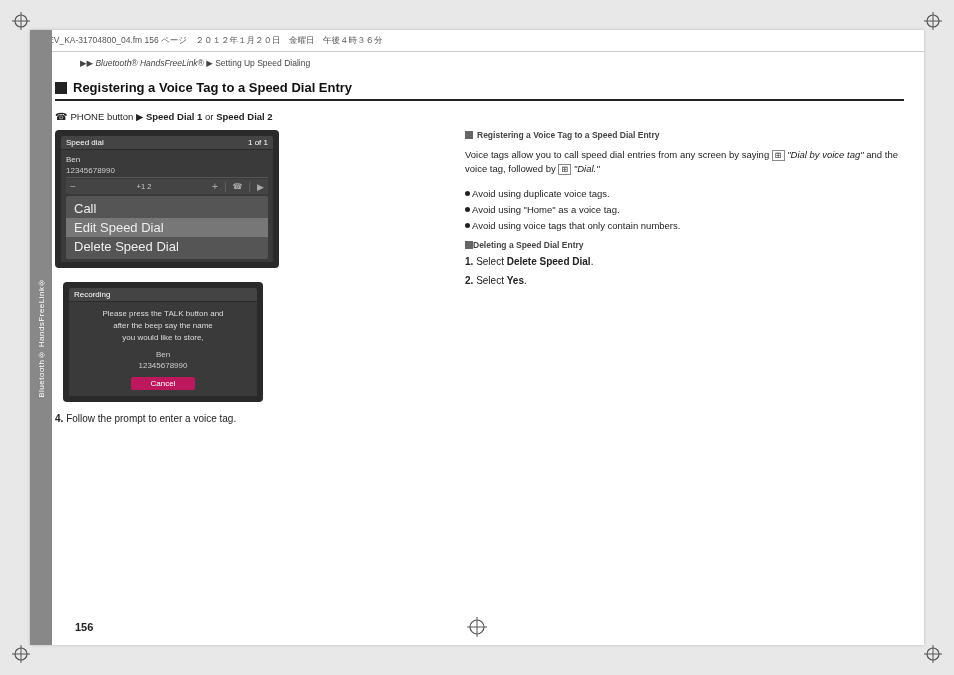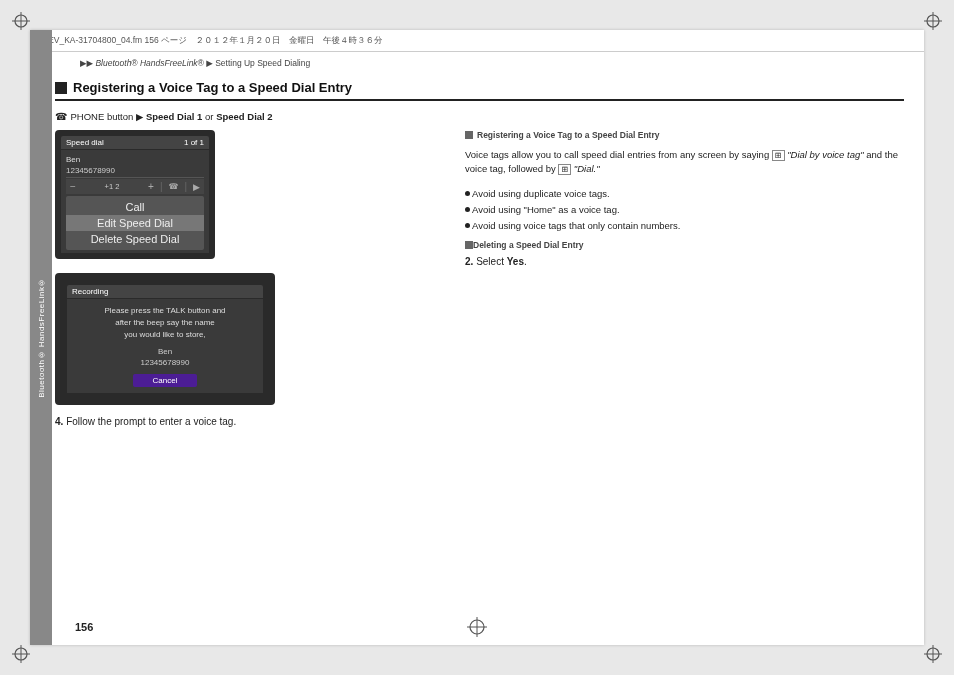--- a/index.html
+++ b/index.html
@@ -108,21 +108,21 @@
       align-items: center;
       gap: 3px;
     }
 
     
     .screen-mockup {
       background: #2a2a2a;
       border-radius: 4px;
       padding: 6px;
       margin-bottom: 10px;
-      width: 160px;
+      width: 224px;
     }
     .screen-title-bar {
       background: #444;
       color: #fff;
       font-size: 8px;
       padding: 2px 5px;
       display: flex;
       justify-content: space-between;
       align-items: center;
       border-radius: 2px 2px 0 0;
@@ -171,34 +171,34 @@
       font-size: 8px;
     }
     .screen-menu {
       background: #555;
       border-radius: 2px;
       padding: 3px 0;
       margin-top: 2px;
     }
     .screen-menu-item {
       color: #eee;
-      font-size: 11px;
+      font-size: 13px;
       padding: 2px 8px;
-      text-align: center;
     }
     .screen-menu-item.highlighted {
       background: #777;
     }
 
     
     .recording-screen {
       background: #2a2a2a;
       border-radius: 4px;
-      padding: 12px;
-      width: 220px;
+      padding: 6px;
+      width: 200px;
+      margin-left: 8px;
     }
     .recording-title-bar {
       background: #444;
       color: #fff;
       font-size: 8px;
       padding: 2px 5px;
       border-radius: 2px 2px 0 0;
       margin-bottom: 1px;
     }
     .recording-body {
@@ -216,21 +216,21 @@
       color: #ccc;
       font-size: 8px;
       margin-bottom: 2px;
     }
     .recording-number {
       color: #ccc;
       font-size: 8px;
       margin-bottom: 6px;
     }
     .recording-cancel-btn {
-      background: #4c1d95;
+      background: #be185d;
       color: #fff;
       font-size: 8px;
       padding: 2px 20px;
       border-radius: 2px;
       display: inline-block;
     }
 
     
     .steps {
       margin-top: 5px;
@@ -458,20 +458,24 @@
             </div>
           </div>
 
           <div class="right-section-heading2">
             <div class="small-square"></div>
             <span>Deleting a Speed Dial Entry</span>
           </div>
 
           <div class="steps">
             <div class="step">
+              <span class="step-number">1.</span>
+              <span> Select <strong>Delete Speed Dial</strong>.</span>
+            </div>
+            <div class="step">
               <span class="step-number">2.</span>
               <span> Select <strong>Yes</strong>.</span>
             </div>
           </div>
 
         </div>
       </div>
     </div>
 
     <div class="page-number">156</div>

